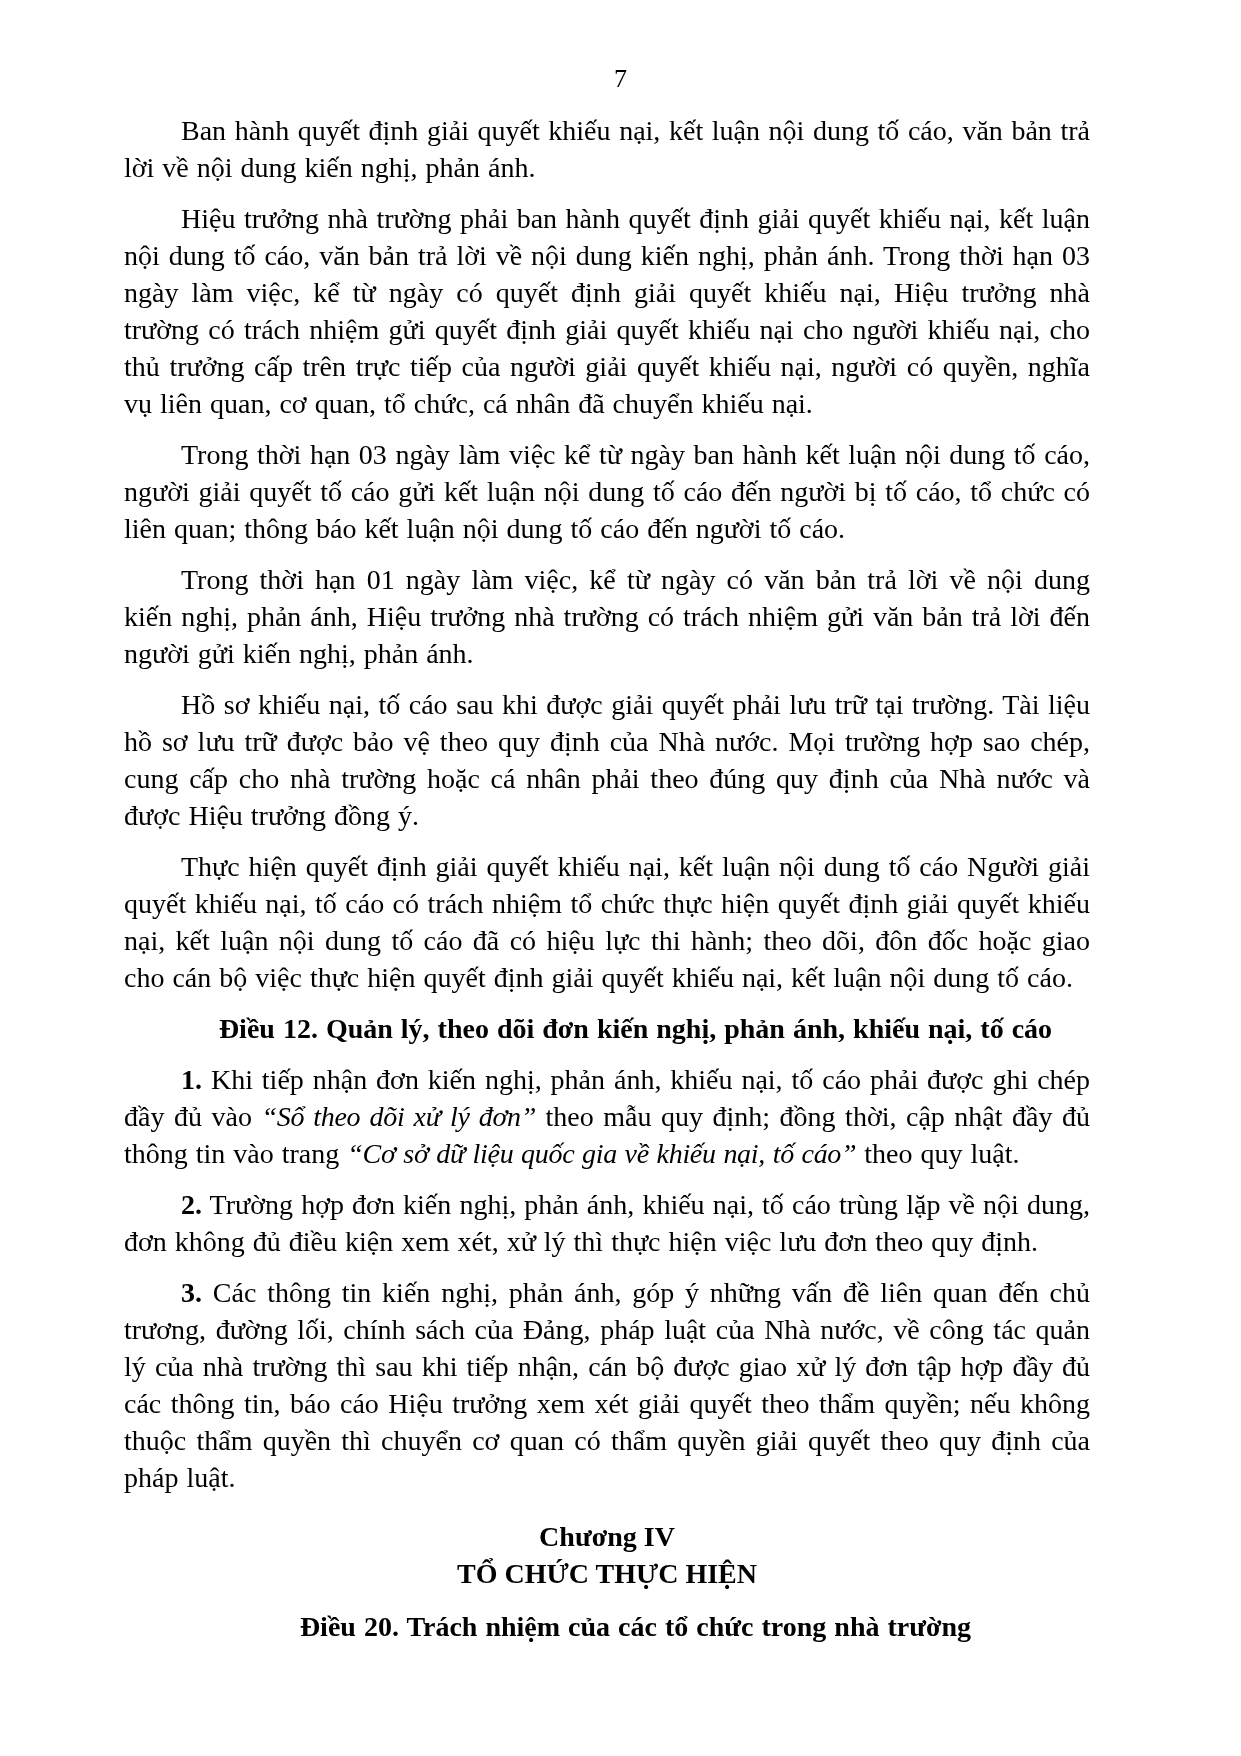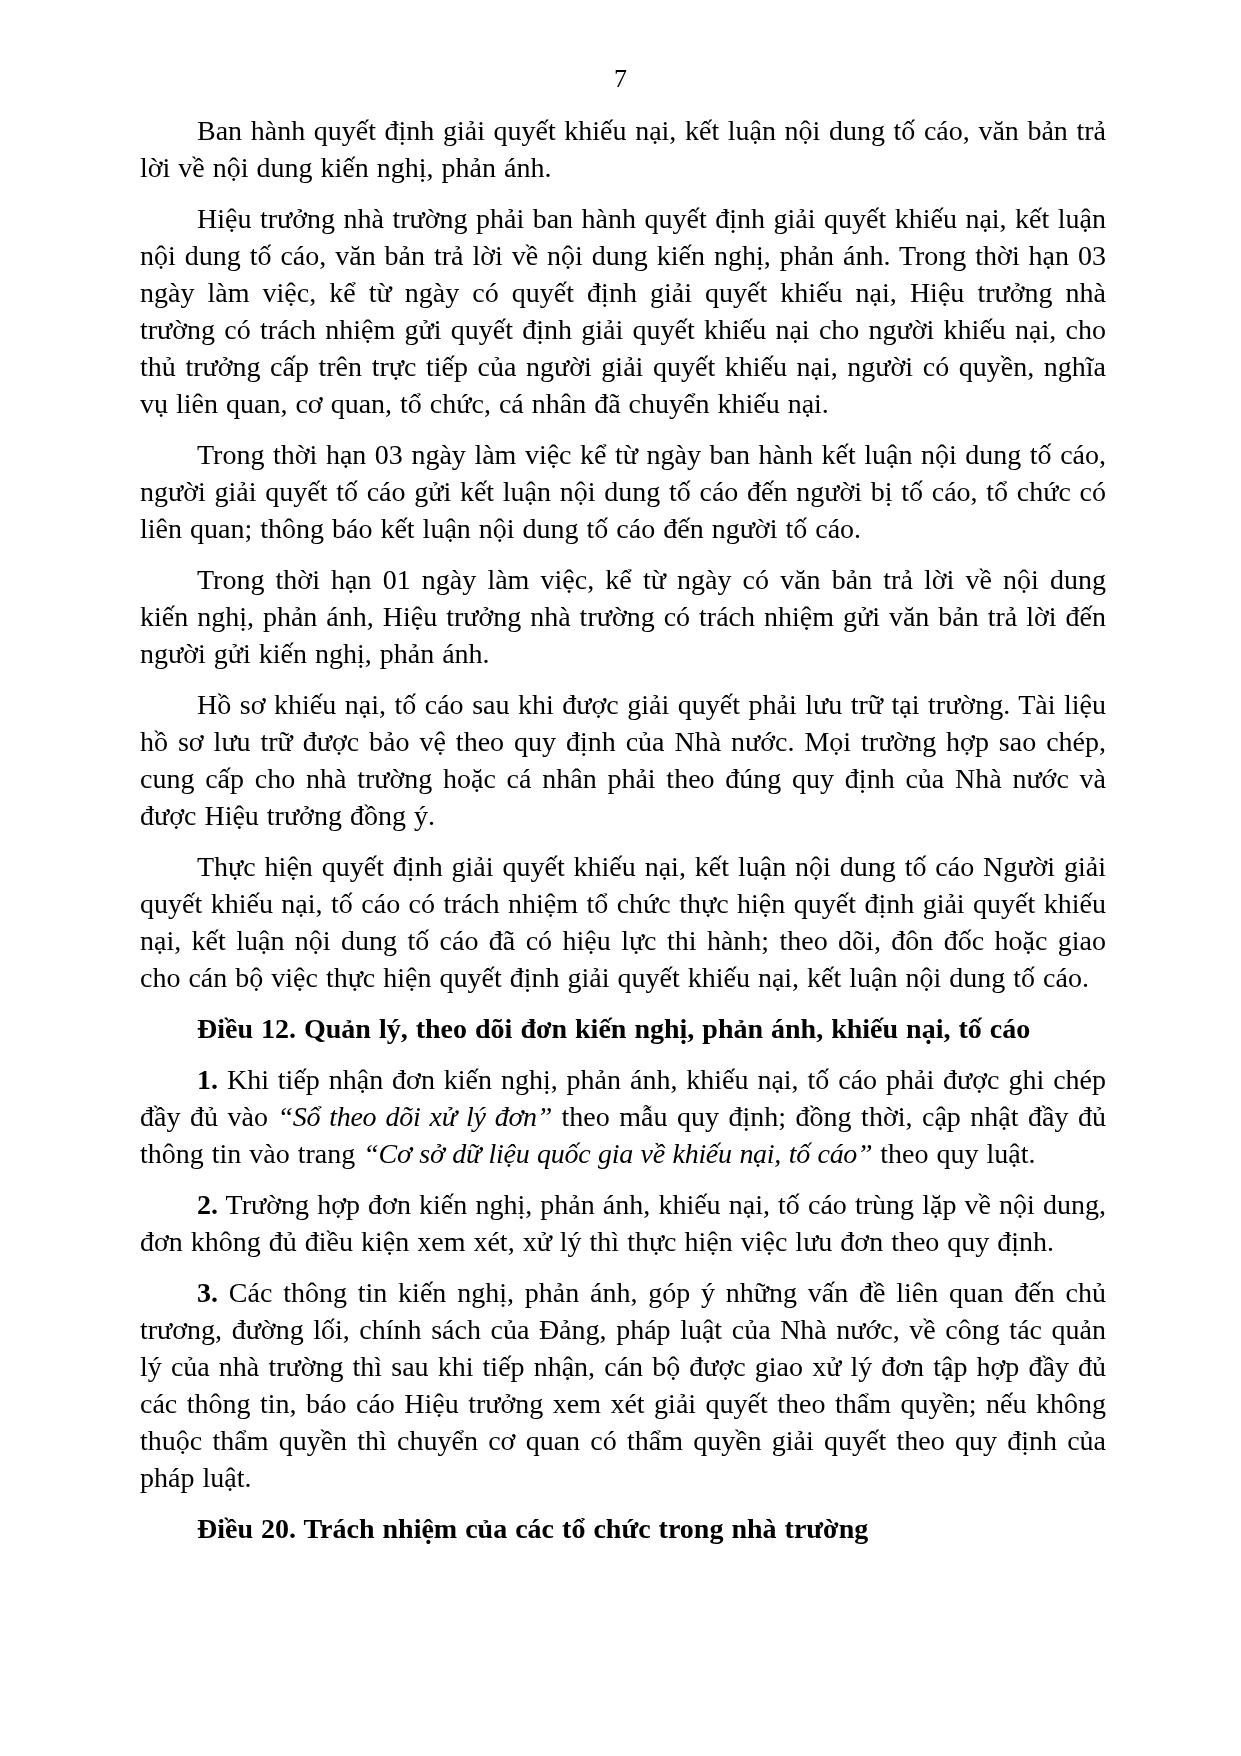--- a/index.html
+++ b/index.html
@@ -18,35 +18,35 @@
   }
   .page-number {
     padding-top: 64px;
     text-align: center;
     font-size: 26px;
     line-height: 30px;
     margin-bottom: 20px;
   }
   .content {
     position: absolute;
-    left: 140px;
+    left: 124px;
     top: 112px;
     width: 966px;
   }
   p.body {
     margin: 0 0 14px 0;
     font-size: 28px;
     line-height: 37px;
     text-align: justify;
     text-indent: 57px;
     word-spacing: 1px;
   }
   p.heading {
     font-weight: bold;
-    text-align: left;
+    text-align: center;
   }
   .chapter {
     text-align: center;
     font-weight: bold;
     font-size: 28px;
     line-height: 37px;
     margin: 22px 0 16px 0;
   }
   b.num { font-weight: bold; }
   i.q { font-style: italic; letter-spacing: -0.3px; }
@@ -71,16 +71,20 @@
     <p class="body">Thực hiện quyết định giải quyết khiếu nại, kết luận nội dung tố cáo Người giải quyết khiếu nại, tố cáo có trách nhiệm tổ chức thực hiện quyết định giải quyết khiếu nại, kết luận nội dung tố cáo đã có hiệu lực thi hành; theo dõi, đôn đốc hoặc giao cho cán bộ việc thực hiện quyết định giải quyết khiếu nại, kết luận nội dung tố cáo.</p>
 
     <p class="body heading">Điều 12. Quản lý, theo dõi đơn kiến nghị, phản ánh, khiếu nại, tố cáo</p>
 
     <p class="body"><b class="num">1.</b><span> Khi tiếp nhận đơn kiến nghị, phản ánh, khiếu nại, tố cáo phải được ghi chép đầy đủ vào </span><i class="q">“Sổ theo dõi xử lý đơn”</i><span> theo mẫu quy định; đồng thời, cập nhật đầy đủ thông tin vào trang </span><i class="q">“Cơ sở dữ liệu quốc gia về khiếu nại, tố cáo”</i><span> theo quy luật.</span></p>
 
     <p class="body"><b class="num">2.</b><span> Trường hợp đơn kiến nghị, phản ánh, khiếu nại, tố cáo trùng lặp về nội dung, đơn không đủ điều kiện xem xét, xử lý thì thực hiện việc lưu đơn theo quy định.</span></p>
 
     <p class="body"><b class="num">3.</b><span> Các thông tin kiến nghị, phản ánh, góp ý những vấn đề liên quan đến chủ trương, đường lối, chính sách của Đảng, pháp luật của Nhà nước, về công tác quản lý của nhà trường thì sau khi tiếp nhận, cán bộ được giao xử lý đơn tập hợp đầy đủ các thông tin, báo cáo Hiệu trưởng xem xét giải quyết theo thẩm quyền; nếu không thuộc thẩm quyền thì chuyển cơ quan có thẩm quyền giải quyết theo quy định của pháp luật.</span></p>
 
+    <div class="chapter">
+      <div>Chương IV</div>
+      <div>TỔ CHỨC THỰC HIỆN</div>
+    </div>
 
     <p class="body heading">Điều 20. Trách nhiệm của các tổ chức trong nhà trường</p>
   </div>
 </div>
 
 </body></html>

